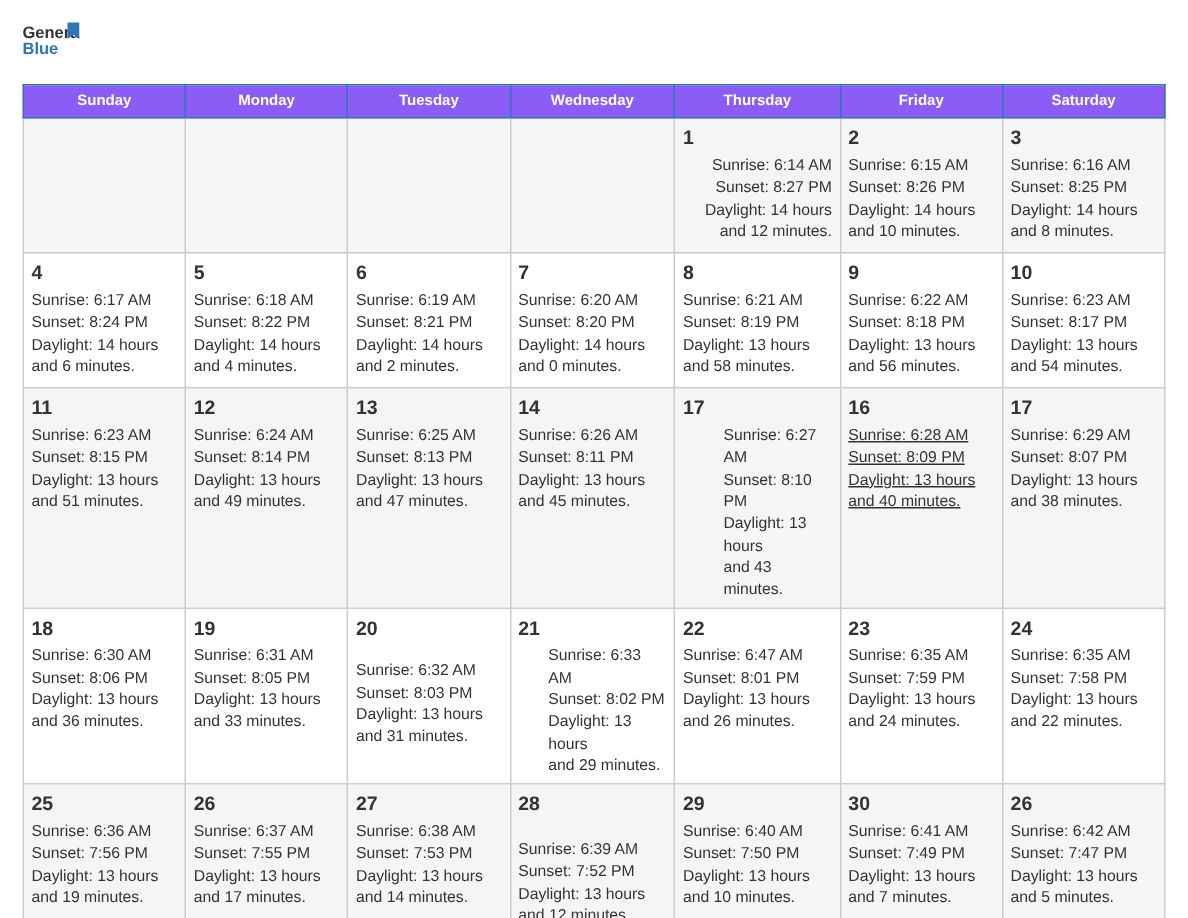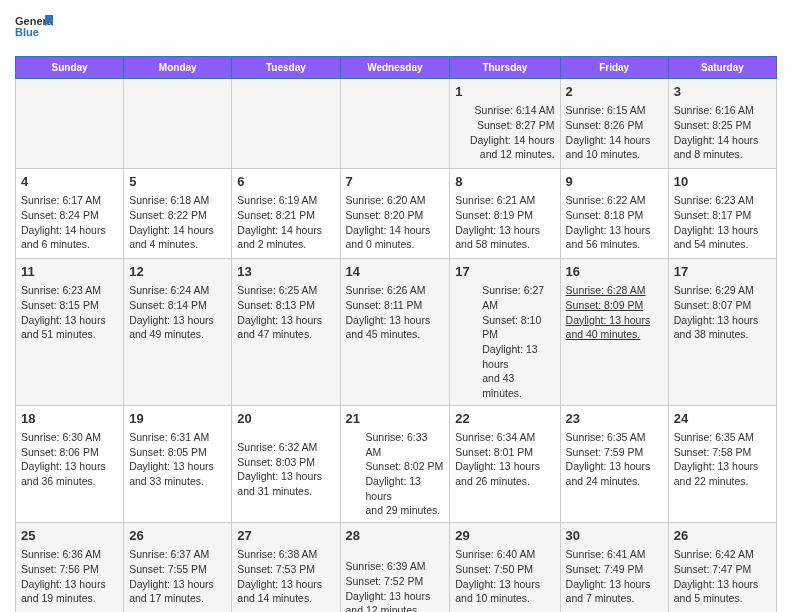--- a/index.html
+++ b/index.html
@@ -264,21 +264,21 @@
         </td>
         <td>
           <span class="day-num">21</span>
           <div class="day-info" style="white-space: pre-line; margin-left: 20px;">Sunrise: 6:33 AM
 Sunset: 8:02 PM
 Daylight: 13 hours
 and 29 minutes.</div>
         </td>
         <td>
           <span class="day-num">22</span>
-          <div class="day-info" style="white-space: pre-line;">Sunrise: 6:34 AM
+          <div class="day-info" style="white-space: pre-line;">Sunrise: 6:47 AM
 Sunset: 8:01 PM
 Daylight: 13 hours
 and 26 minutes.</div>
         </td>
         <td>
           <span class="day-num">23</span>
           <div class="day-info" style="white-space: pre-line;">Sunrise: 6:35 AM
 Sunset: 7:59 PM
 Daylight: 13 hours
 and 24 minutes.</div>

